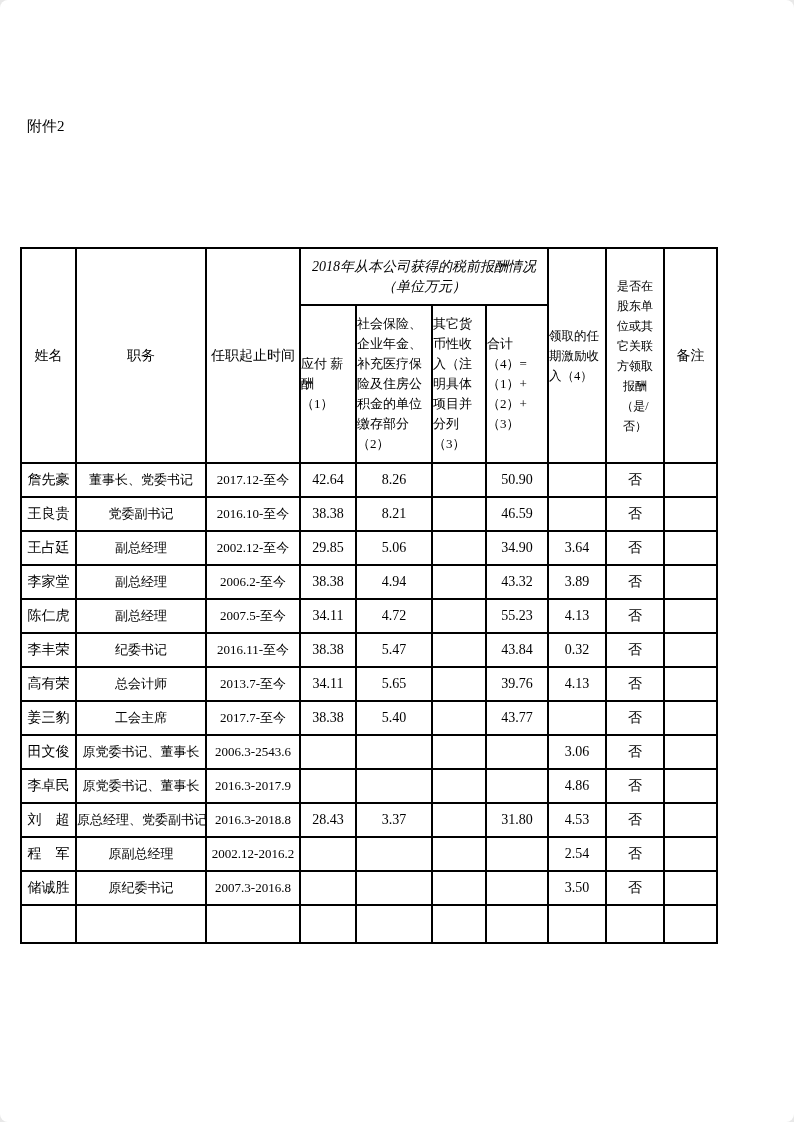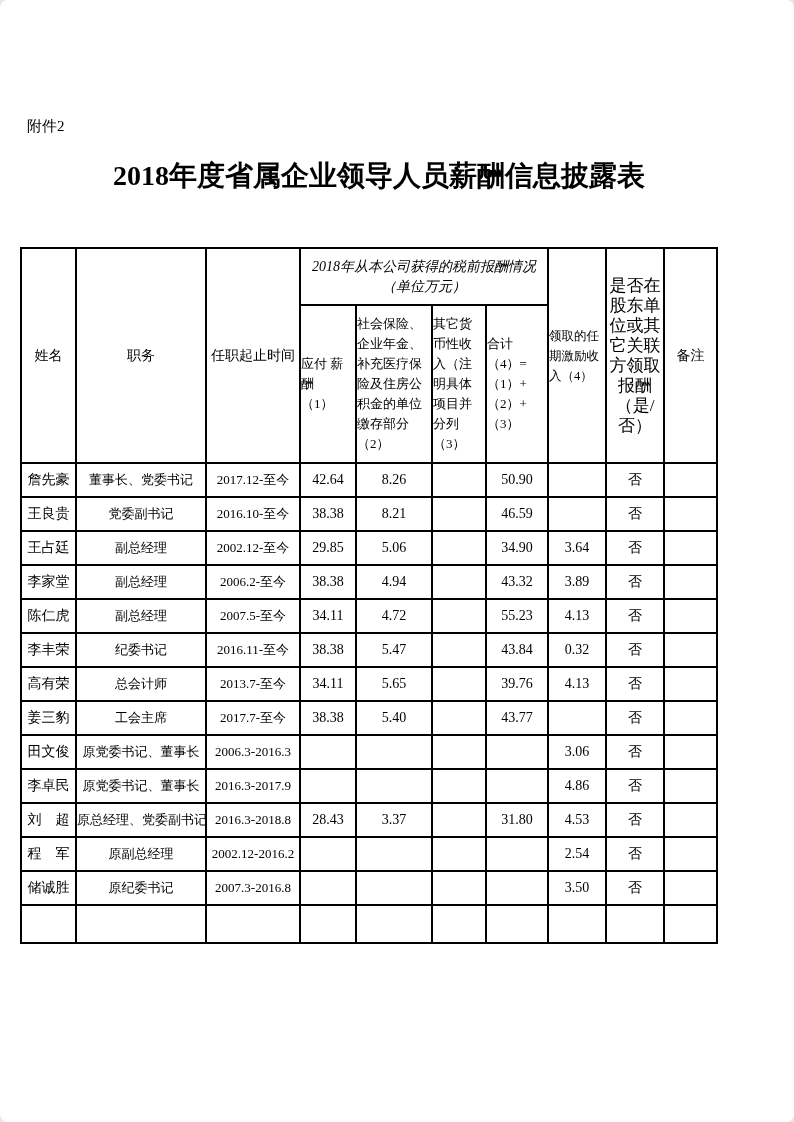--- a/index.html
+++ b/index.html
@@ -41,37 +41,36 @@
   tbody tr:last-child { height:38px; }
 
   .th-main { font-size:14px; text-align:center; }
   .th-group { font-size:14px; text-align:center; white-space:pre-line; line-height:20px;font-style:italic; }
   .th-sub {
     font-size:13px; text-align:left;
     white-space:pre-line; line-height:20px;
     padding-left:3px;
   }
   .th-sub-center {
-    font-size:17px; text-align:center;
+    font-size:12px; text-align:center;
     white-space:pre-line; line-height:20px;
   }
   .th-incentive { font-size:12.5px; }
 
   .salary td { font-size:14px; text-align:center; }
   td.col-position { font-size:13px; white-space:nowrap; }
   td.col-term { font-size:13px; white-space:nowrap; }
 </style>
 </head>
 <body>
 
 <div class="page">
 
   <div class="attachment">附件2</div>
 
-  <h1 class="doc-title">2018年度省属企业领导人员薪酬信息披露表</h1>
 
   <table class="salary">
     <colgroup>
       <col style="width:55px">
       <col style="width:130px">
       <col style="width:94px">
       <col style="width:56px">
       <col style="width:76px">
       <col style="width:54px">
       <col style="width:62px">
@@ -217,21 +216,21 @@
           <td class="col-social">5.40</td>
           <td class="col-other"></td>
           <td class="col-total">43.77</td>
           <td class="col-incentive"></td>
           <td class="col-related">否</td>
           <td class="col-note"></td>
         </tr>
         <tr>
           <td class="col-name">田文俊</td>
           <td class="col-position">原党委书记、董事长</td>
-          <td class="col-term">2006.3-2016.3</td>
+          <td class="col-term">2006.3-2543.6</td>
           <td class="col-payable"></td>
           <td class="col-social"></td>
           <td class="col-other"></td>
           <td class="col-total"></td>
           <td class="col-incentive">3.06</td>
           <td class="col-related">否</td>
           <td class="col-note"></td>
         </tr>
         <tr>
           <td class="col-name">李卓民</td>

